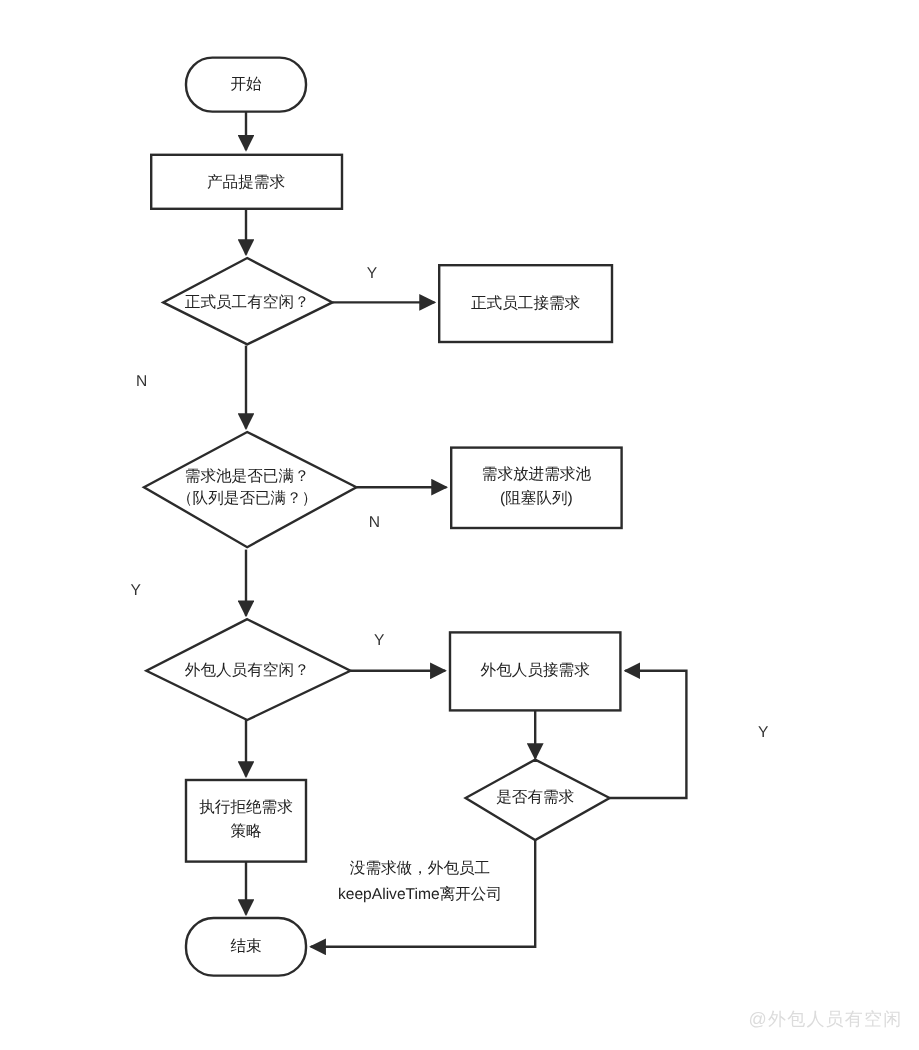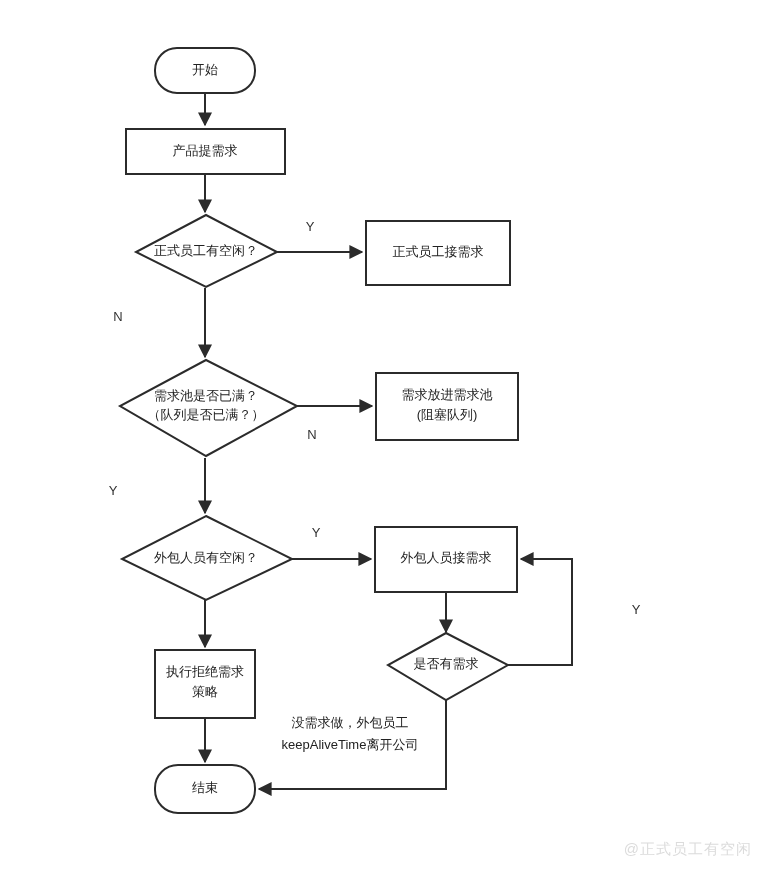--- a/index.html
+++ b/index.html
@@ -162,13 +162,13 @@
   <text class="edge-label" x="316" y="534">Y</text>
 
   <text class="edge-label" x="636" y="611">Y</text>
 
   <g>
     <text class="note-text" x="350" y="724">没需求做，外包员工</text>
     <text class="note-text" x="350" y="746">keepAliveTime离开公司</text>
   </g>
 </svg>
 
-<div class="watermark">@正式员工有空闲</div>
+<div class="watermark">@外包人员有空闲</div>
 
 </body></html>

